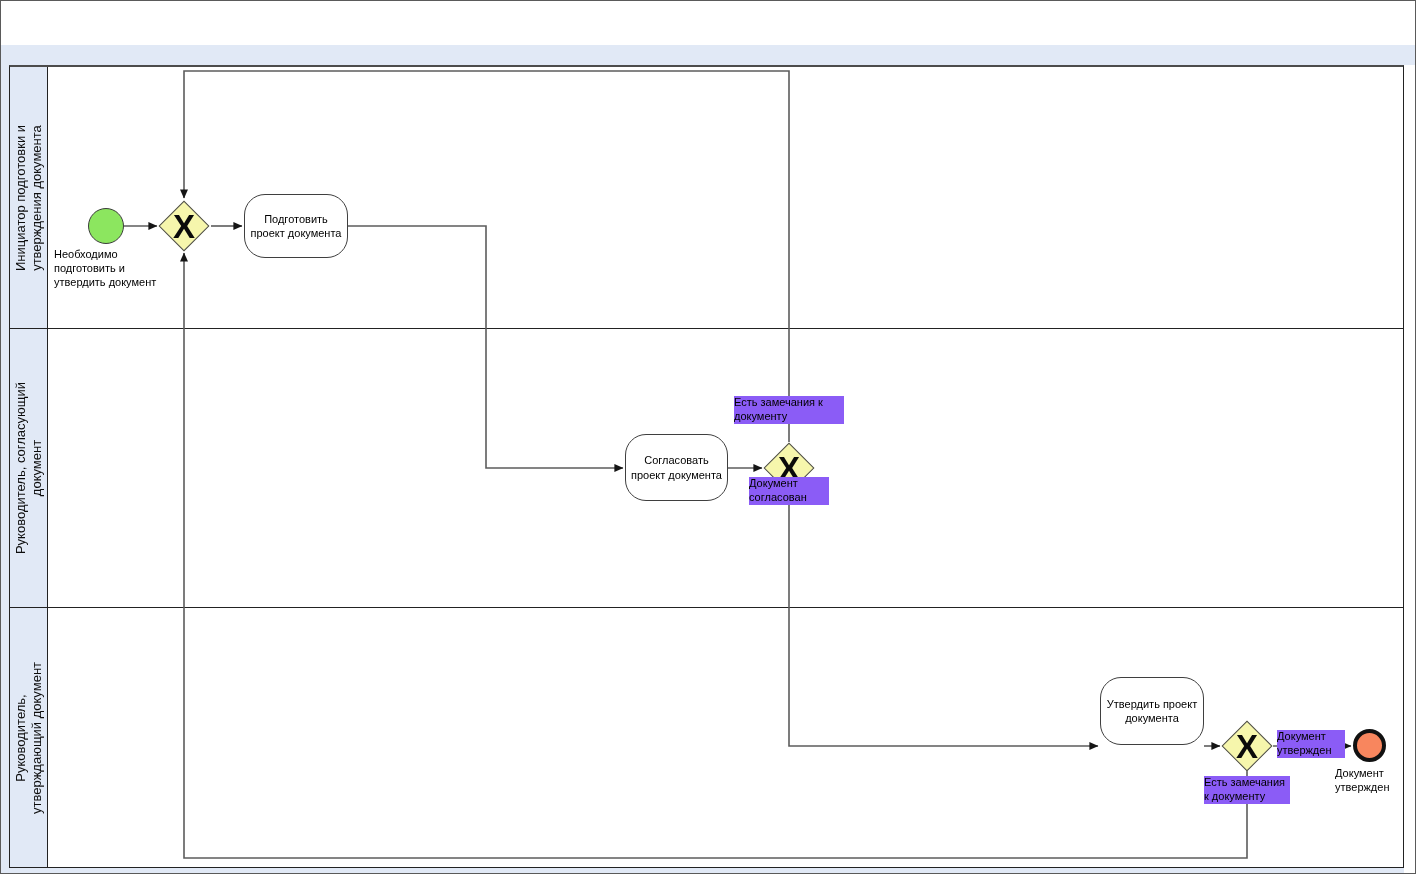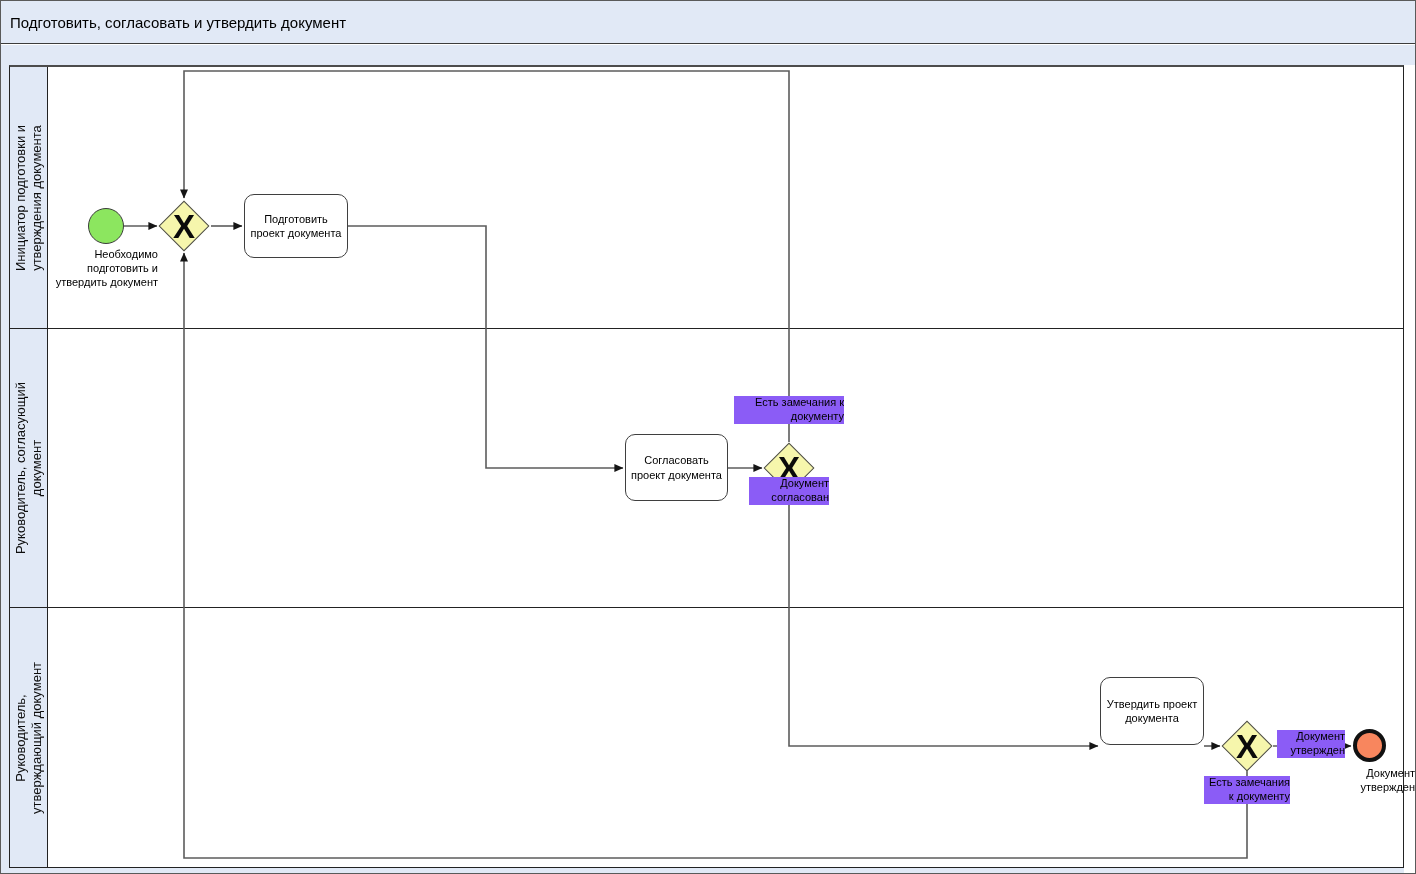--- a/index.html
+++ b/index.html
@@ -33,45 +33,42 @@
   .lane-1 .lane-name{width:175px;}
   .lane-2 .lane-name{width:185px;}
   .lane-3 .lane-name{width:165px;}
   .lane-body{flex:1;}
 
   
   svg.flows{position:absolute;left:0;top:0;width:1416px;height:874px;pointer-events:none;}
   svg.flows polyline{fill:none;stroke:#5c5c5c;stroke-width:1.6;}
 
   
-  .task{position:absolute;background:#fff;border:1.5px solid #3f3f3f;border-radius:10px;
+  .task{position:absolute;background:#fff;border:1.5px solid #3f3f3f;border-radius:21px;
         display:flex;align-items:center;justify-content:center;text-align:center;
         font-size:11px;line-height:1.3;padding:2px;z-index:3;}
   .gateway{position:absolute;width:36px;height:36px;background:#f6f6ac;
            border:1.5px solid #4a4a4a;transform:rotate(45deg);z-index:3;}
   .gateway-x{position:absolute;width:36px;height:36px;display:flex;align-items:center;
              justify-content:center;font-size:33px;font-weight:bold;color:#0a0a0a;z-index:4;
              line-height:1;}
   .event-start{position:absolute;left:87px;top:207px;width:36px;height:36px;border-radius:50%;
                background:#8ce65f;border:1.5px solid #3c3c3c;z-index:3;}
   .event-end{position:absolute;left:1352px;top:728px;width:33px;height:33px;border-radius:50%;
              background:#f8865e;border:4px solid #111;z-index:3;}
 
   
-  .lbl{position:absolute;font-size:11px;line-height:1.25;text-align:right;color:#000;z-index:5;}
+  .lbl{position:absolute;font-size:11px;line-height:1.25;text-align:left;color:#000;z-index:5;}
   .lbl.bg{background:#8b5cf6;}
 </style>
 </head>
 <body>
 
 <div class="canvas">
 
-  <div class="title-band">
-    <span class="title">Подготовить, согласовать и утвердить документ</span>
-  </div>
   <div class="margin-band"></div>
   <div class="left-strip"></div>
   <div class="bottom-strip"></div>
 
   <div class="pool">
     <div class="lane lane-1">
       <div class="lane-header">
         <div class="lane-name">Инициатор подготовки и утверждения документа</div>
       </div>
       <div class="lane-body"></div>

